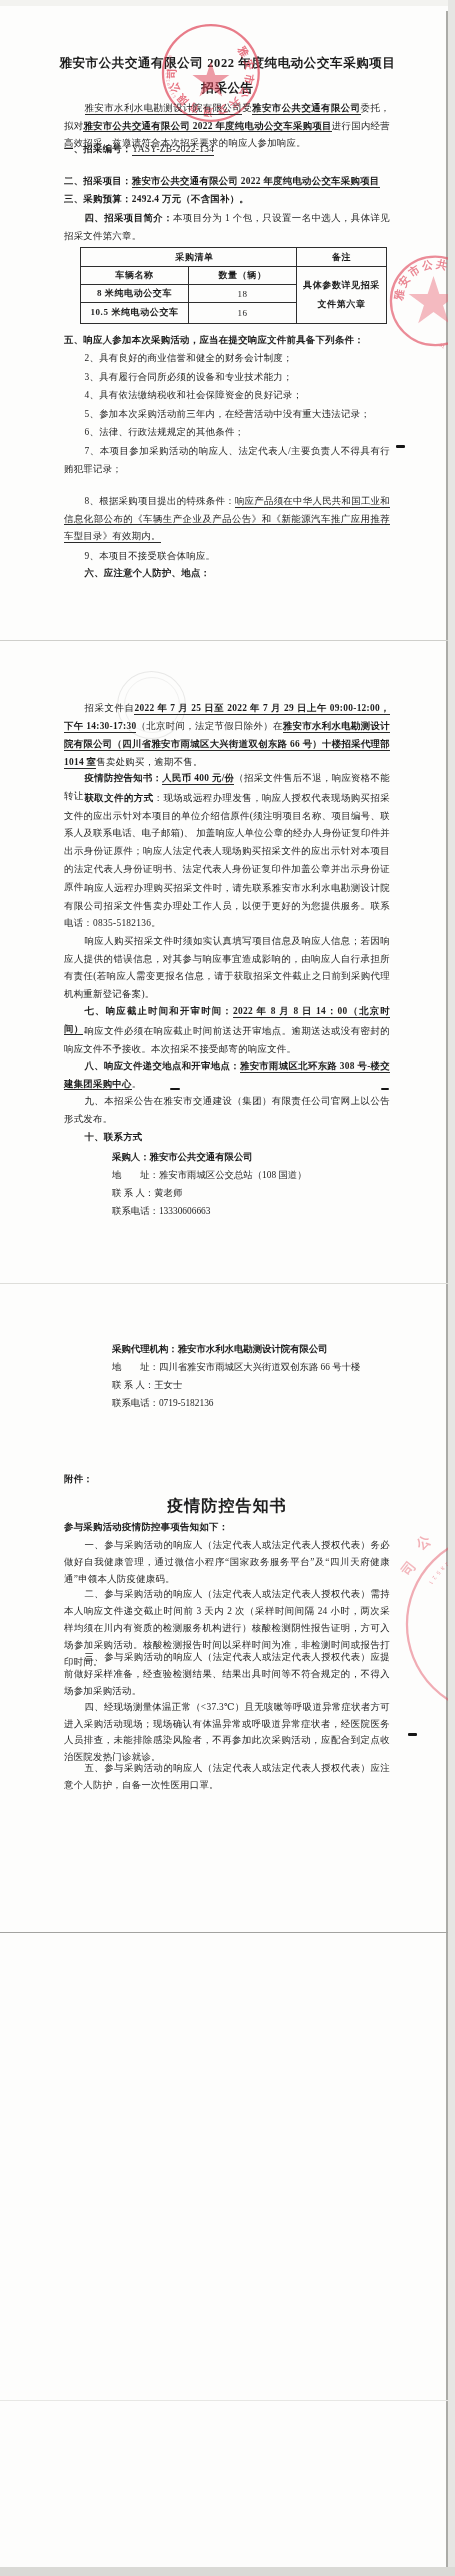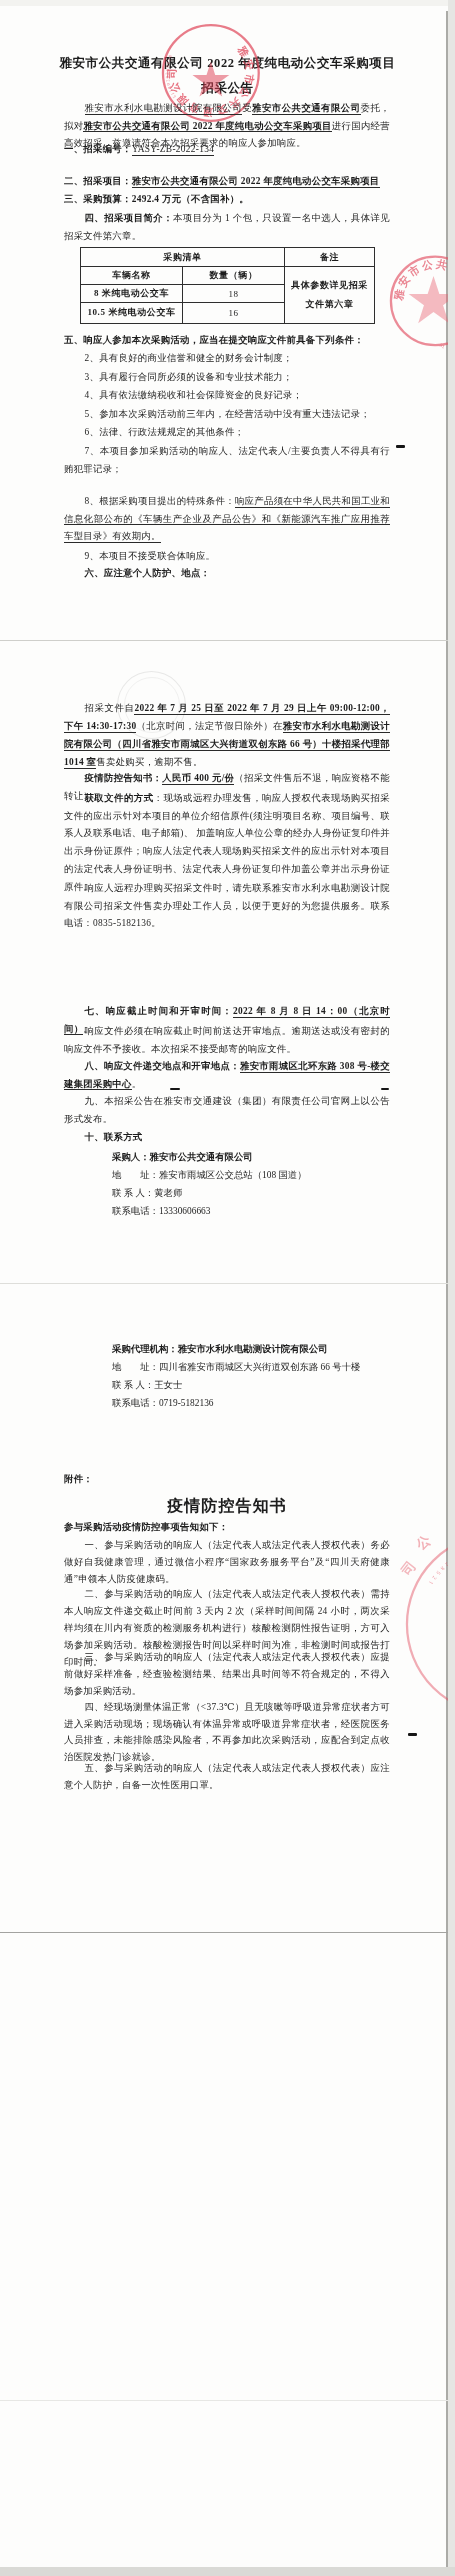--- a/index.html
+++ b/index.html
@@ -83,21 +83,21 @@
   <div class="blk" style="top:191px;">
     <span class="b">三、采购预算：</span><span class="b">2492.4 万元（不含国补）。</span>
   </div>
   <div class="blk" style="top:210px;">
     <span class="b" style="margin-left:20.5px;">四、招采项目简介：</span><span>本项目分为 1 个包，只设置一名中选人，具体详见招采文件第六章。</span>
   </div>
 
   <table id="ptable">
     <tbody>
         <tr style="height:19.4px;">
-      <td colspan="2" class="b" style="width:203px;">采购清单</td>
+      <td colspan="2" class="b" style="width:203px;padding-left:12px;">采购清单</td>
       <td class="b" style="width:89px;">备注</td>
     </tr>
     <tr style="height:17.7px;">
       <td class="b" style="width:112px;">车辆名称</td>
       <td class="b" style="width:92px;">数量（辆）</td>
       <td rowspan="3" class="b" style="line-height:19px;">
         <div>具体参数详见招采</div>
         <div>文件第六章</div>
       </td>
     </tr>
@@ -155,20 +155,21 @@
 
   <div class="blk ind" style="top:770px;">
     <span class="b">疫情防控告知书：</span><span class="u b">人民币 400 元/份</span><span>（招采文件售后不退，响应资格不能转让）。</span>
   </div>
 
   <div class="blk ind" style="top:790px;">
     <span class="b">获取文件的方式</span><span>：现场或远程办理发售，响应人授权代表现场购买招采文件的应出示针对本项目的单位介绍信原件(须注明项目名称、项目编号、联系人及联系电话、电子邮箱)、 加盖响应人单位公章的经办人身份证复印件并出示身份证原件；响应人法定代表人现场购买招采文件的应出示针对本项目的法定代表人身份证明书、法定代表人身份证复印件加盖公章并出示身份证原件。</span>
   </div>
 
   <div class="blk ind" style="top:880px;">响应人远程办理购买招采文件时，请先联系雅安市水利水电勘测设计院有限公司招采文件售卖办理处工作人员，以便于更好的为您提供服务。联系电话：0835-5182136。</div>
+  <div class="blk ind" style="top:933px;">响应人购买招采文件时须如实认真填写项目信息及响应人信息；若因响应人提供的错误信息，对其参与响应事宜造成影响的，由响应人自行承担所有责任(若响应人需变更报名信息，请于获取招采文件截止之日前到采购代理机构重新登记备案)。</div>
 
   <div class="blk ind" style="top:1003px;">
     <span class="b">七、响应截止时间和开审时间：</span><span class="u b">2022 年 8 月 8 日 14：00（北京时间）</span><span>。</span>
   </div>
   <div class="blk ind" style="top:1023px;">响应文件必须在响应截止时间前送达开审地点。逾期送达或没有密封的响应文件不予接收。本次招采不接受邮寄的响应文件。</div>
 
   <div class="blk ind" style="top:1058px;">
     <span class="b">八、响应文件递交地点和开审地点：</span><span class="u b">雅安市雨城区北环东路 308 号-楼交建集团采购中心</span><span>。</span>
   </div>
 

